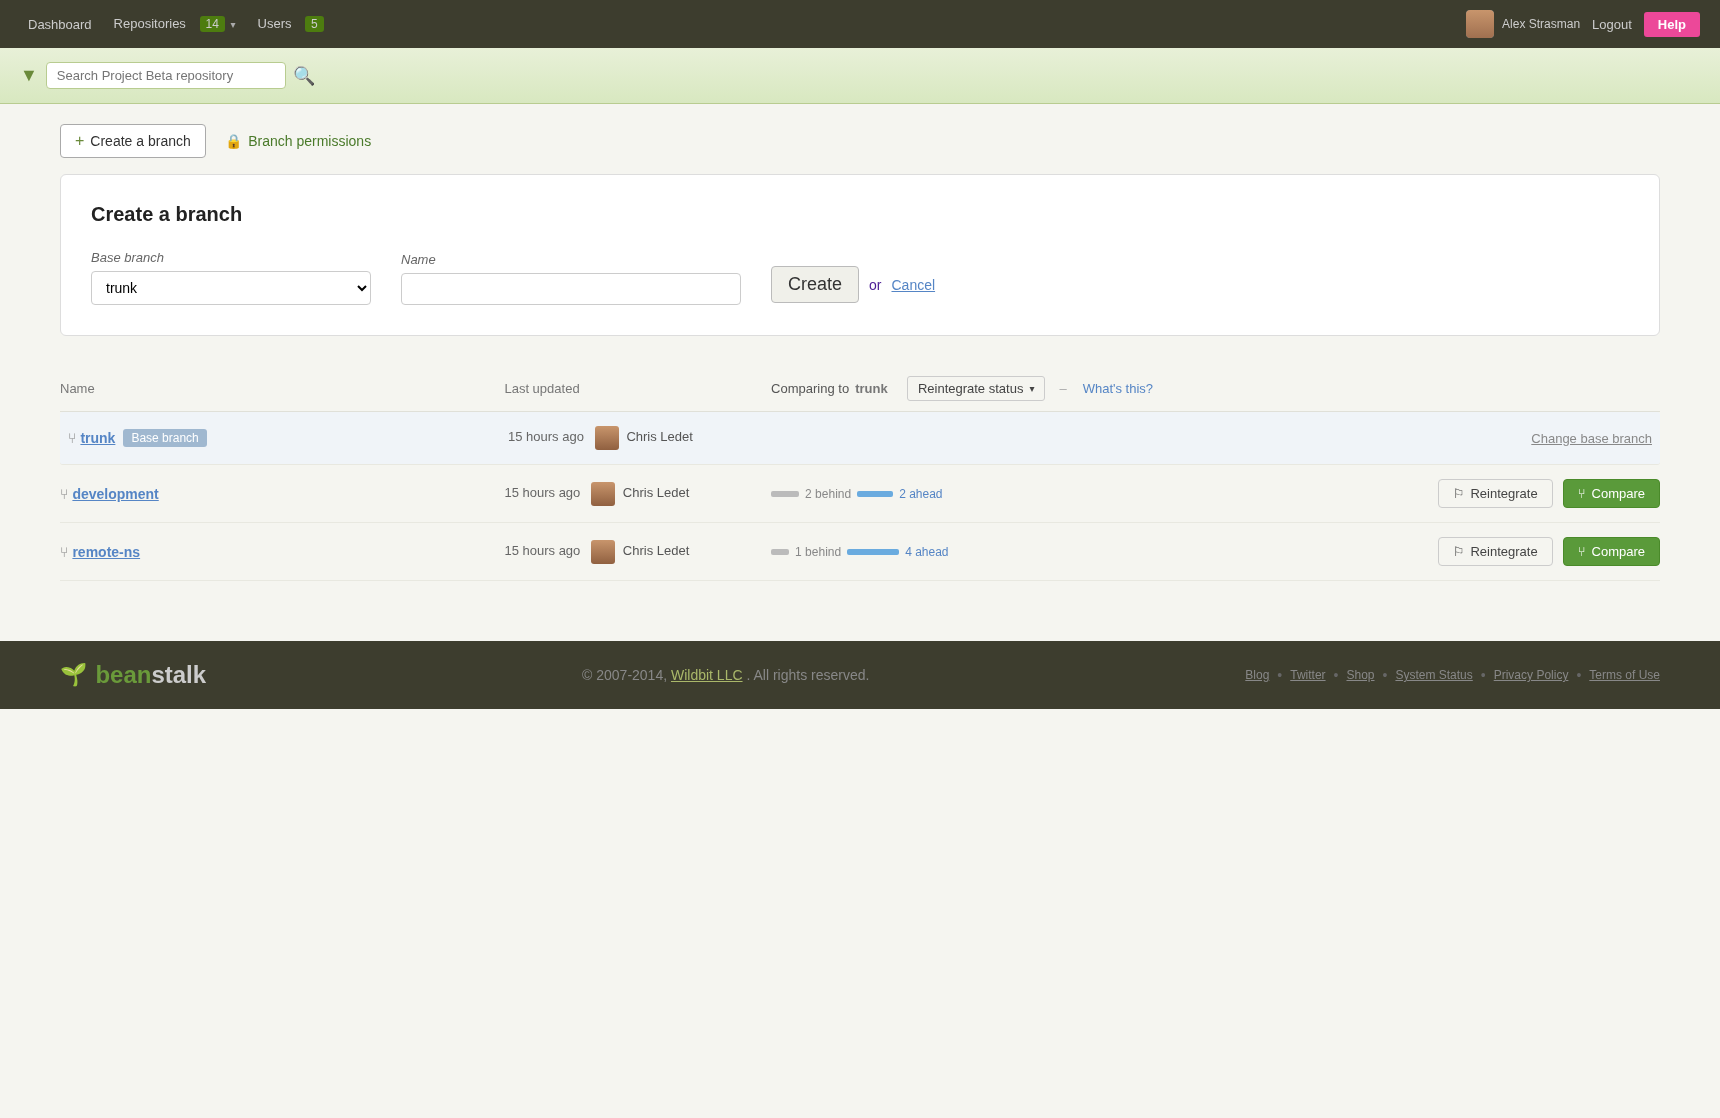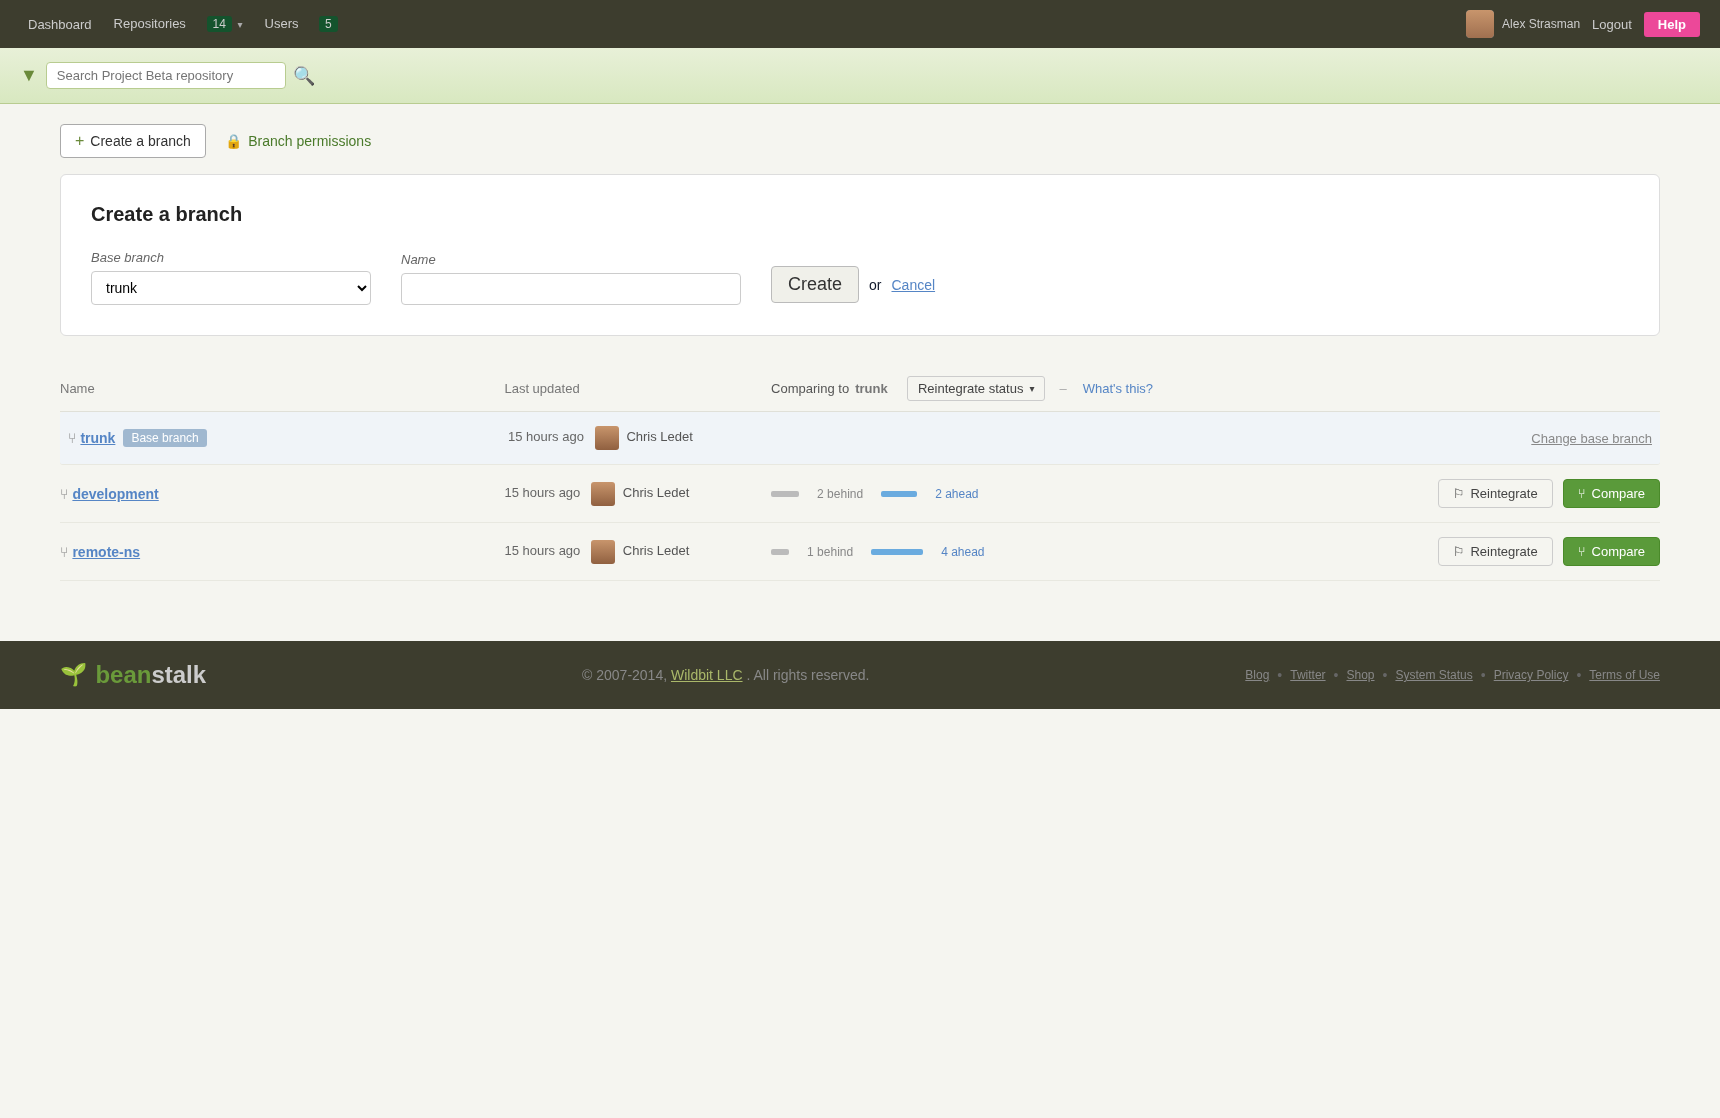--- a/index.html
+++ b/index.html
@@ -11,26 +11,26 @@
       padding: 0 20px;
       height: 48px;
       display: flex;
       align-items: center;
       justify-content: space-between;
     }
     .top-nav-left { display: flex; align-items: center; gap: 6px; }
     .top-nav-link { color: #ccc; text-decoration: none; font-size: 13px; padding: 4px 8px; }
     .badge {
       display: inline-block;
-      background: #14532d;
+      background: #4d7c0f;
       color: #ccc;
       border-radius: 3px;
       padding: 1px 6px;
       font-size: 12px;
-      margin-left: 17px;
+      margin-left: 10px;
     }
     .top-nav-right { display: flex; align-items: center; gap: 12px; }
     .user-area { display: flex; align-items: center; gap: 8px; color: #ccc; font-size: 12px; margin-left: 36px; }
     .avatar-img {
       width: 28px; height: 28px; border-radius: 4px;
       background: #888;
       display: inline-flex; align-items: center; justify-content: center;
       overflow: hidden;
     }
     .avatar-face {
@@ -140,21 +140,21 @@
     .form-actions { display: flex; align-items: center; gap: 10px; padding-bottom: 2px; }
     .create-btn {
       background: #f0f0ea;
       border: 1px solid #bbb;
       border-radius: 4px;
       padding: 7px 16px;
       font-size: 18px;
       cursor: pointer;
       color: #333;
     }
-    .or-text { color: #0f172a; text-align: center; }
+    .or-text { color: #4c1d95; text-align: center; }
     .cancel-link { color: #5585c5; text-decoration: underline; cursor: pointer; font-size: 14px; }
 
     
     .branches-table { width: 100%; }
     .table-header {
       display: flex; align-items: center; padding: 10px 0; border-bottom: 1px solid #e0e0d8;
       color: #777; font-size: 13px; gap: 0;
     }
     .col-name { flex: 2; }
     .col-updated { flex: 1.2; }
@@ -193,21 +193,21 @@
     .branch-col-actions { flex: 2; display: flex; justify-content: flex-end; align-items: center; gap: 10px; }
 
     .user-avatar {
       width: 24px; height: 24px; border-radius: 3px;
       background: linear-gradient(180deg, #c8956c, #906040);
       display: inline-block; margin-right: 4px; vertical-align: middle;
     }
     .user-name { color: #555; font-size: 13px; }
 
     
-    .behind-ahead { display: flex; align-items: center; gap: 18px; }
+    .behind-ahead { display: flex; align-items: center; gap: 6px; }
     .behind-bar {
       width: 36px; height: 6px; background: #bbb; border-radius: 2px;
     }
     .ahead-bar {
       width: 36px; height: 6px; background: #6aabdf; border-radius: 2px;
     }
     .behind-text { color: #888; font-size: 12px; }
     .ahead-text { color: #5585c5; font-size: 12px; }
 
     .reintegrate-btn {

